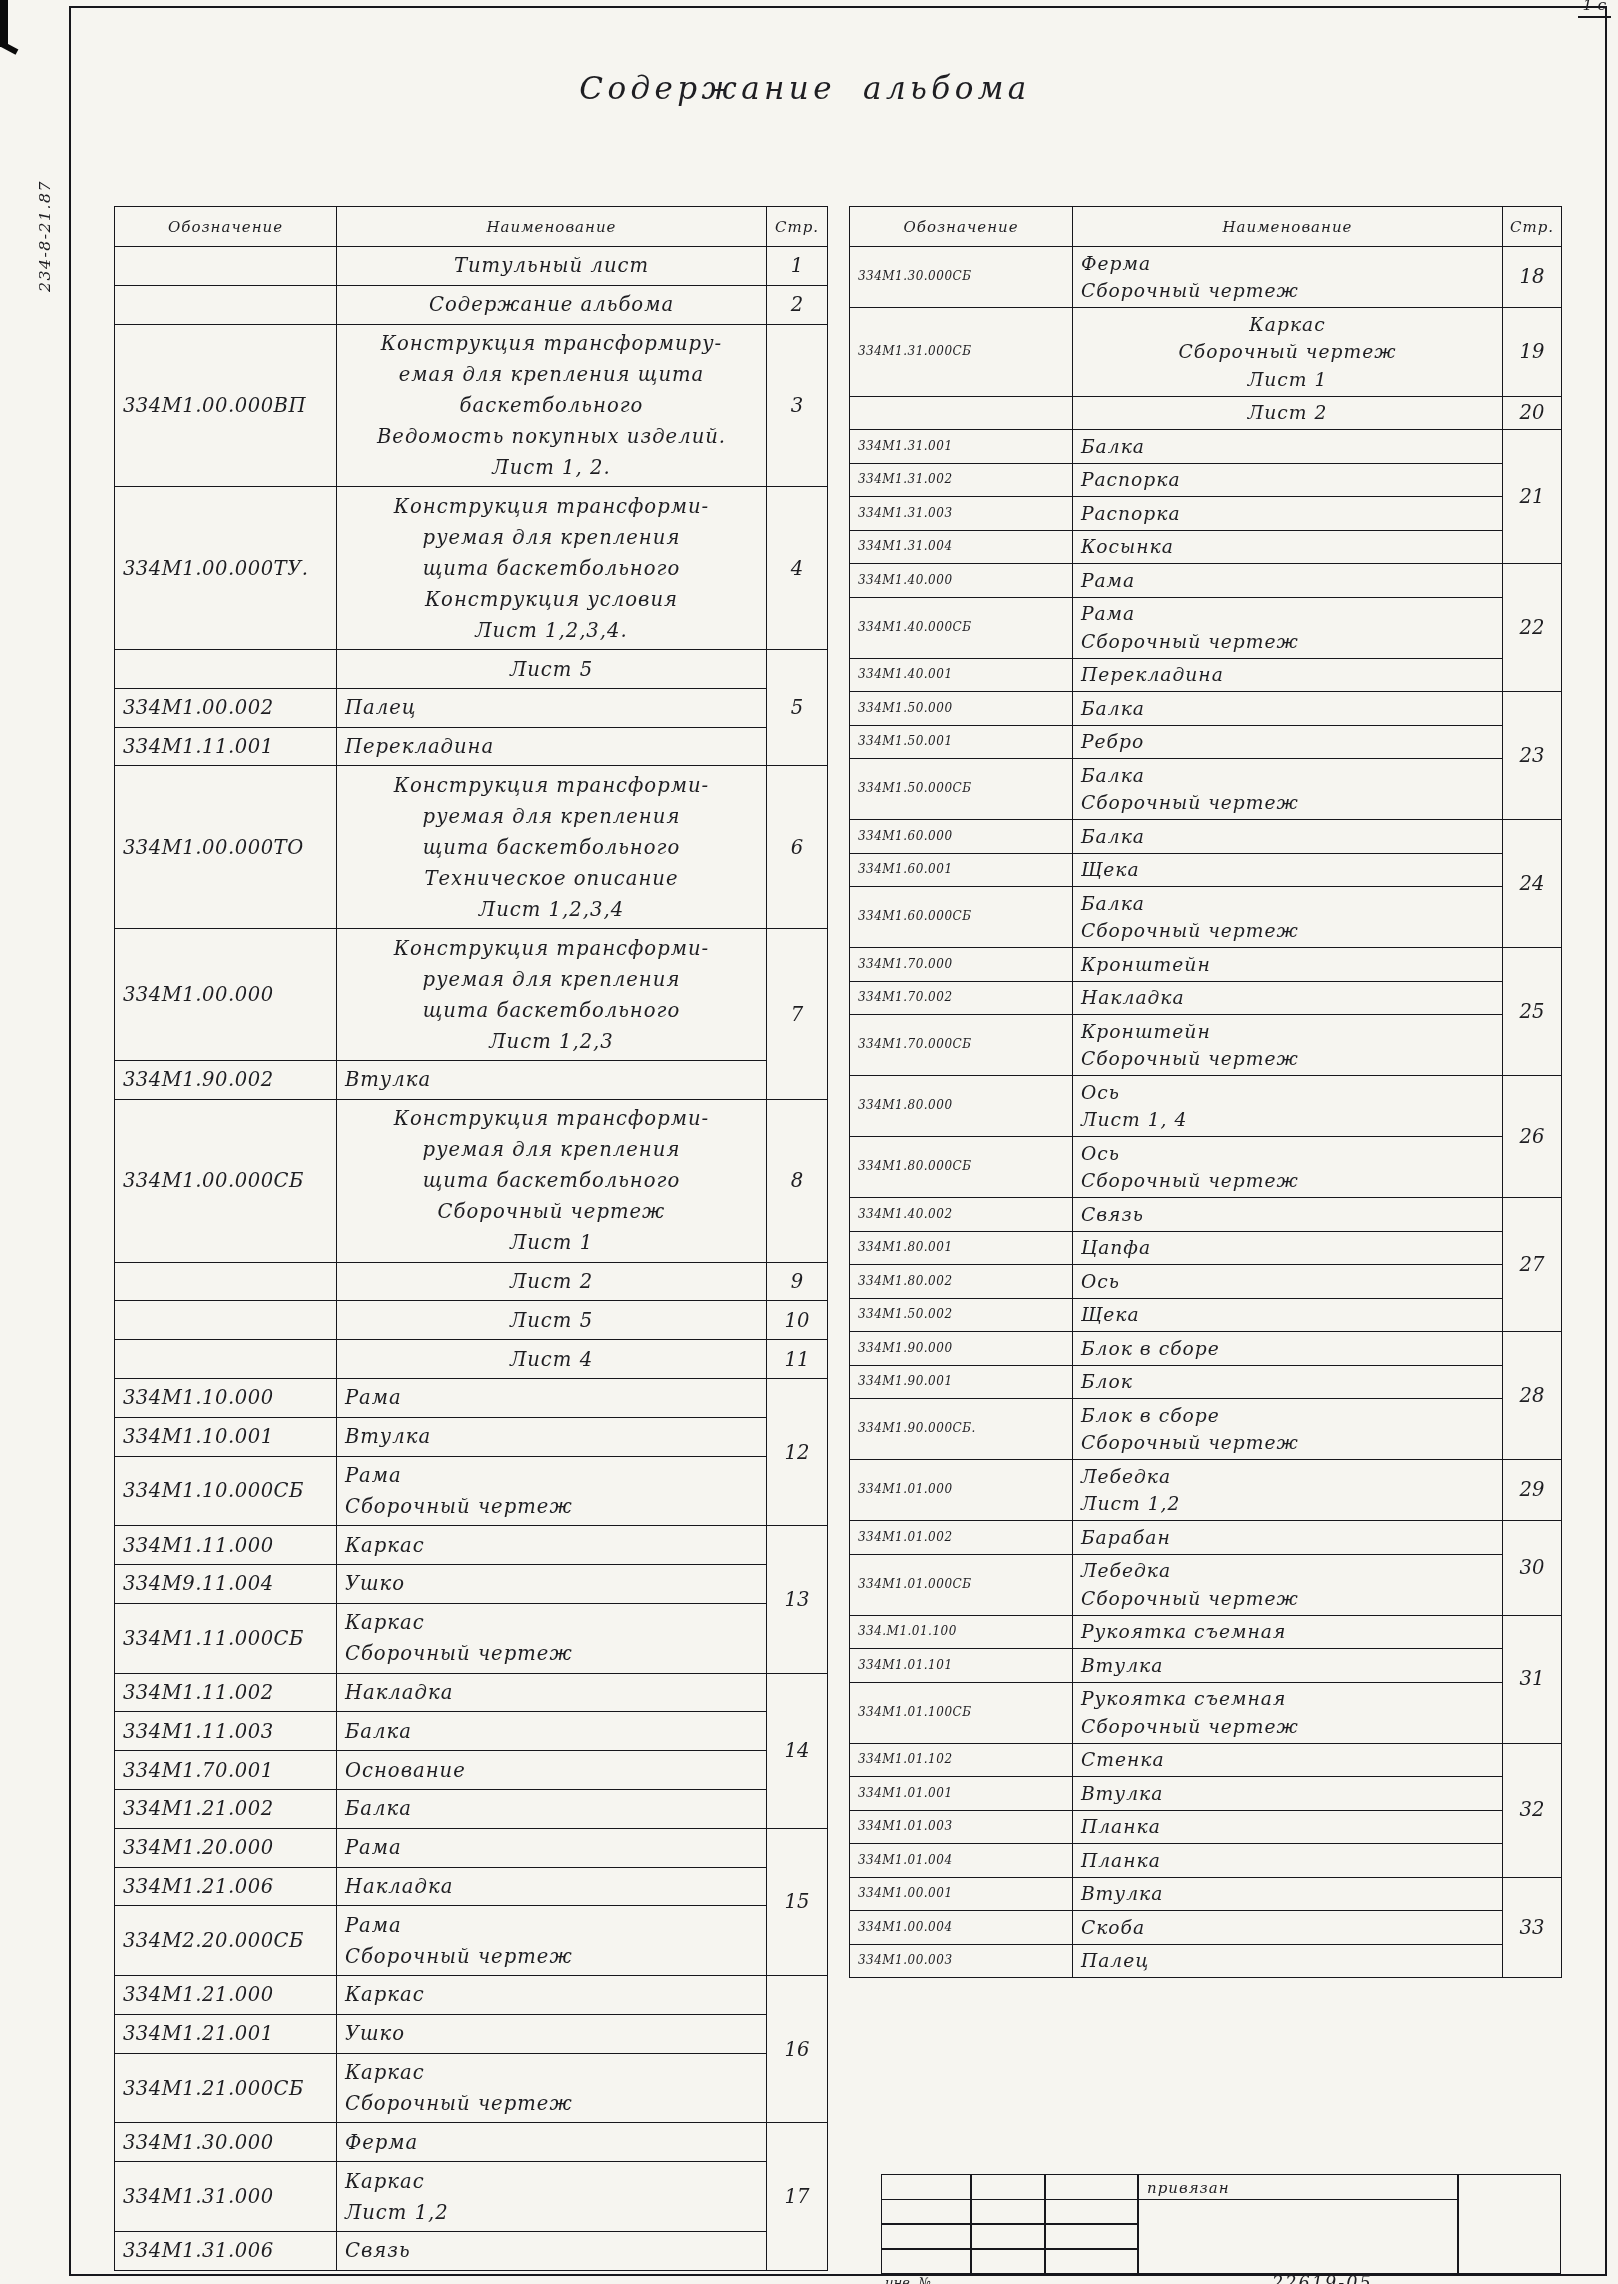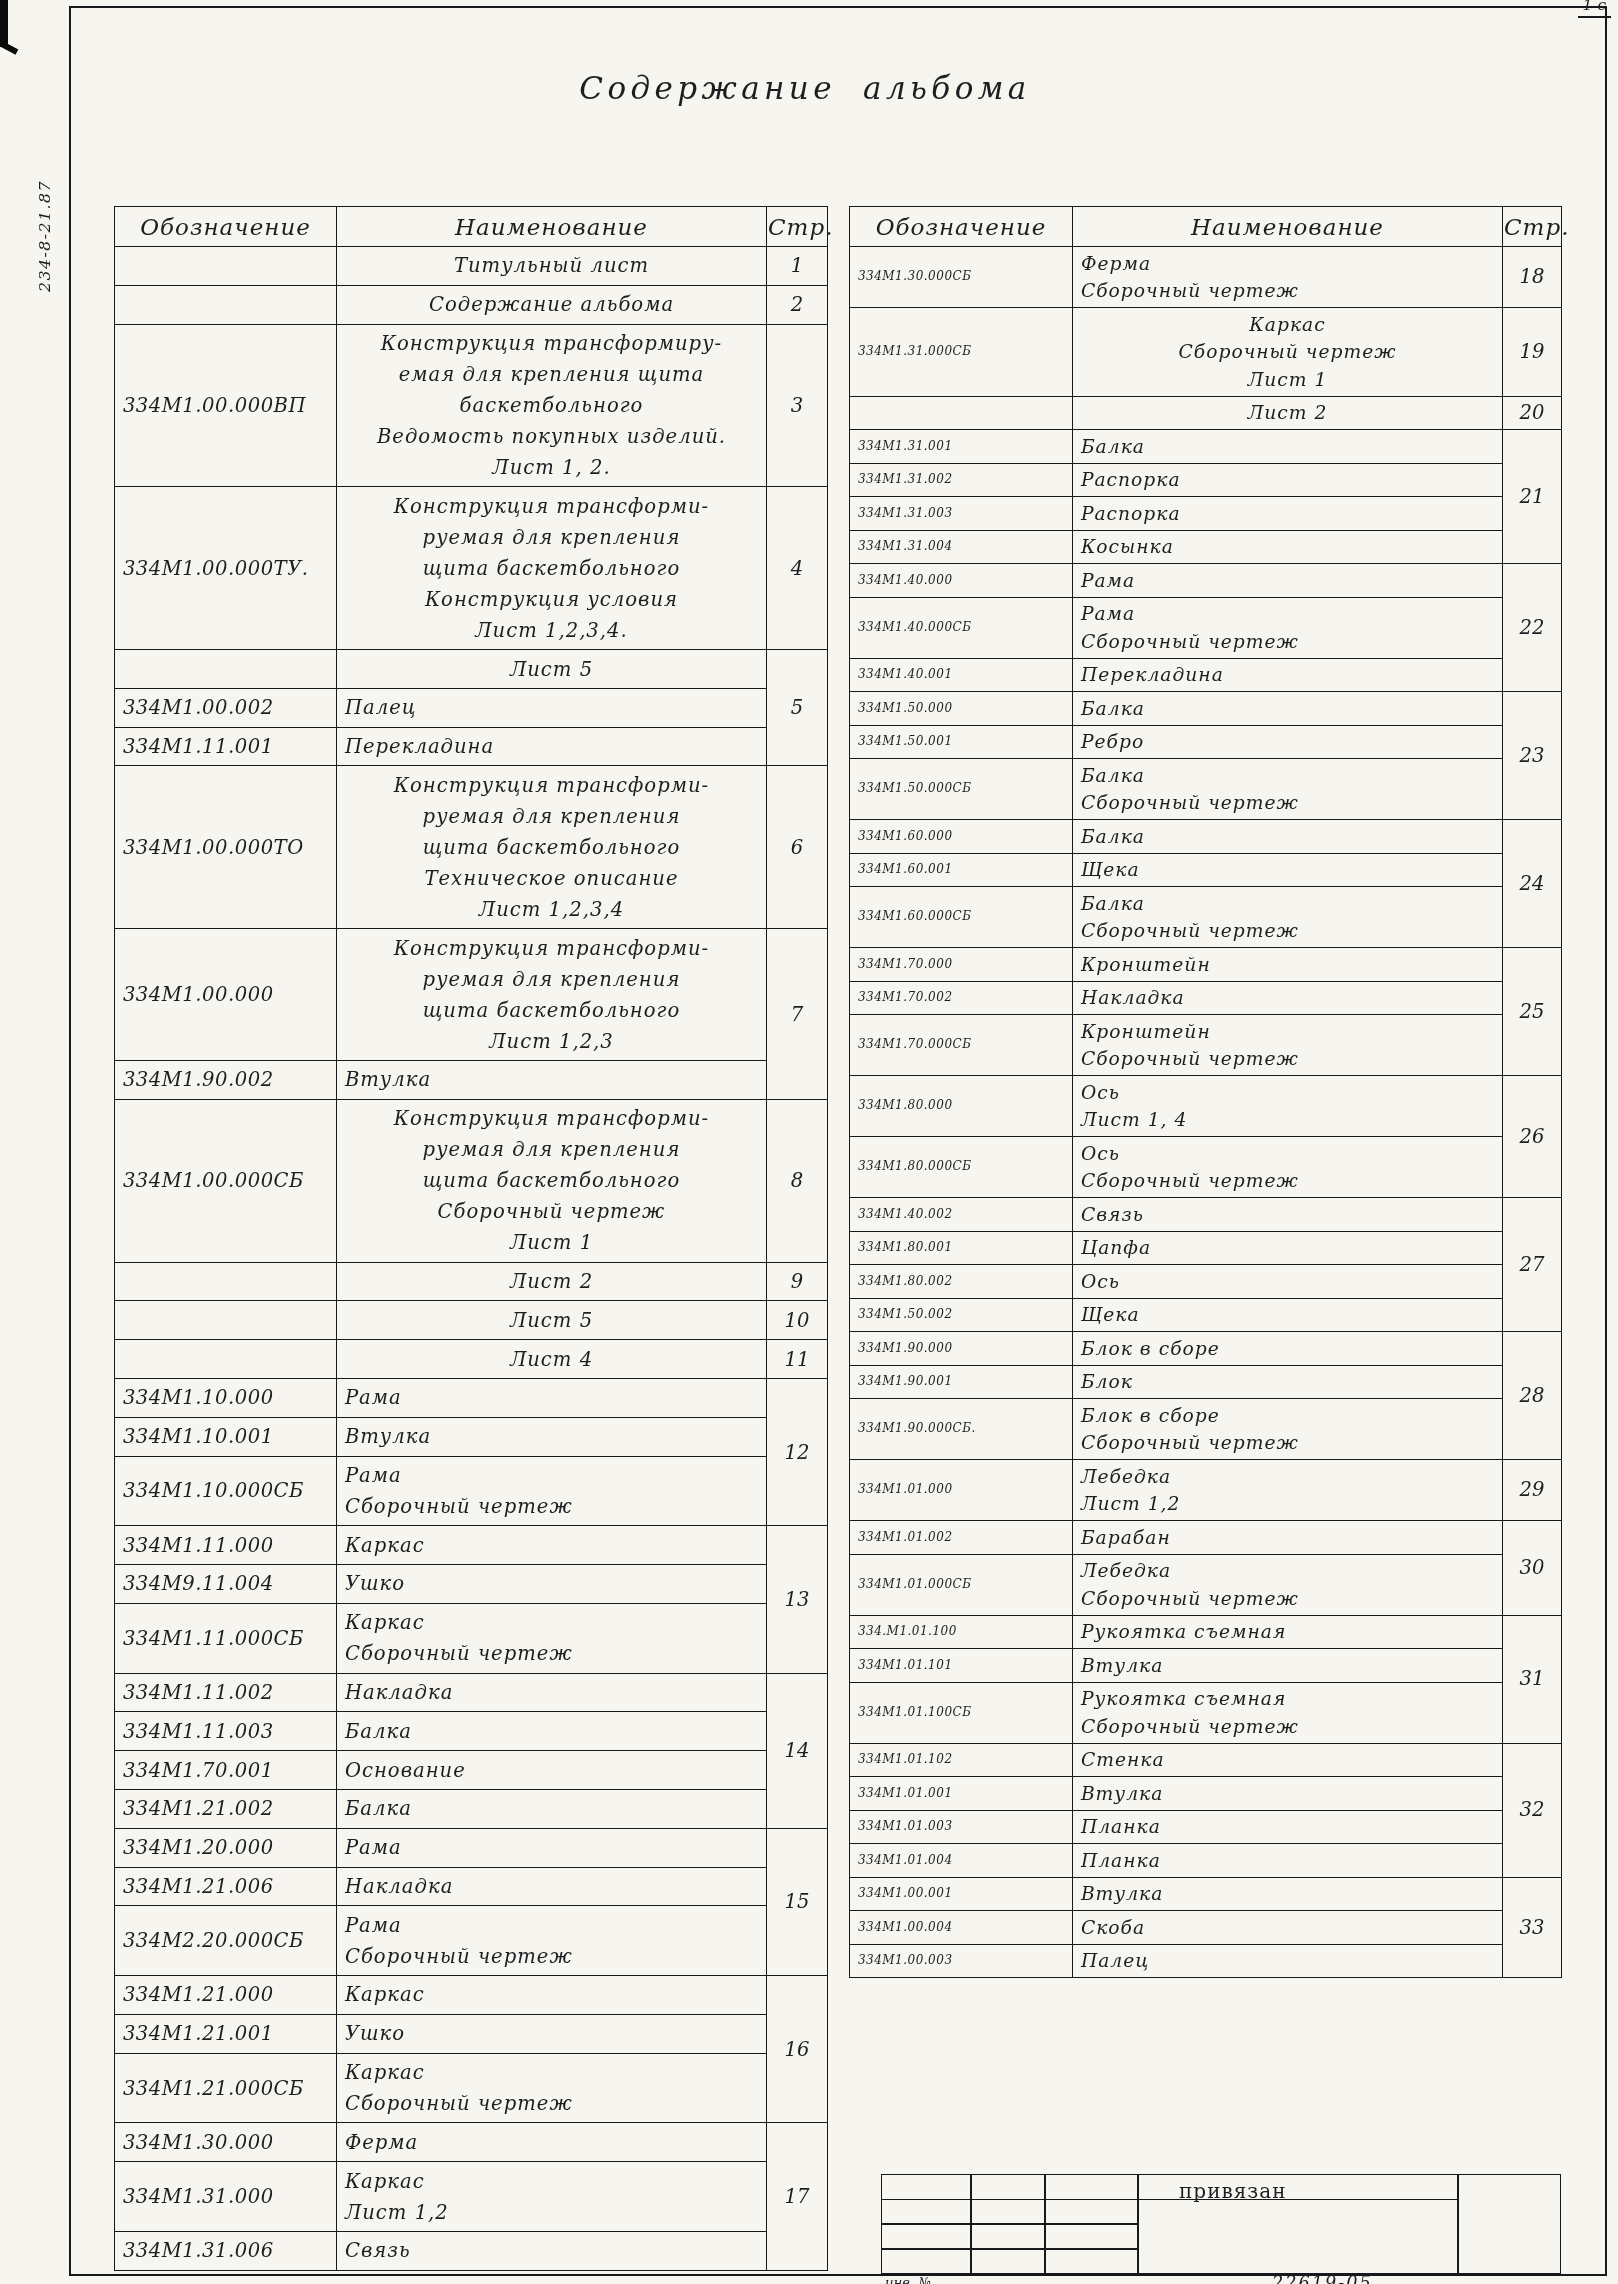--- a/index.html
+++ b/index.html
@@ -35,21 +35,21 @@
 
   .corner-mark {
     position: absolute; top: -4.9px; right: 7.9px;
     font-size: 15.7px; font-style: italic;
     padding: 0 4.9px 2px;
     border-bottom: 2px solid var(--line, #17171c);
   }
 
   .tbl { position: absolute; border-collapse: collapse; table-layout: fixed; }
   .tbl th, .tbl td { border: 1.5px solid var(--line, #17171c); font-style: italic; }
-  .tbl th { font-size: 23px; font-weight: normal; height: 40px; text-align: center; letter-spacing: 1px; }
+  .tbl th { font-size: 15px; font-weight: normal; height: 40px; text-align: center; letter-spacing: 1px; }
   .c-desig { font-size: 19.6px; padding: 2.9px 3.9px 2.9px 7.9px; letter-spacing: 0.5px; vertical-align: middle; }
   .c-name  { font-size: 19.6px; padding: 3.4px 7.9px; letter-spacing: 1px; vertical-align: middle; }
   .c-name.center { text-align: center; }
   .c-page  { font-size: 19.6px; text-align: center; vertical-align: middle; }
 
   .tbl-left { left: 114px; top: 206px; width: 713px; }
   .tbl-left td { line-height: 31px; }
   .tbl-left .col-d { width: 222px; }
   .tbl-left .col-n { width: 430px; }
   .tbl-left .col-p { width: 61px; }
@@ -64,21 +64,21 @@
 
   .stamp {
     position: absolute; left: 881px; top: 2174px;
     width: 680px; height: 100px;
     border: 1.5px solid var(--line, #17171c);
   }
   .stamp .v { position: absolute; top: 0; bottom: 0; width: 1.5px; background: var(--line, #17171c); }
   .stamp .h { position: absolute; left: 0; width: 255px; height: 1.5px; background: var(--line, #17171c); }
   .stamp-label {
     position: absolute; left: 265px; top: 3.9px;
-    font-size: 20px; letter-spacing: 1px; margin-left: 32px;
+    font-size: 15px; font-style: italic; letter-spacing: 1px;
   }
 
   .inv { position: absolute; left: 885px; top: 2275px; font-size: 13.3px; font-style: italic; }
   .doccode { position: absolute; left: 1272px; top: 2273px; font-size: 17.7px; font-style: italic; letter-spacing: 2px; }
 
   .artifact { position: absolute; background: #0b0b0b; }
   .a1 { left: 0; top: 0; width: 7.9px; height: 47px; }
   .a2 { left: 1px; top: 45px; width: 16.7px; height: 5.9px; transform: rotate(28deg); }
 </style>
 </head>

